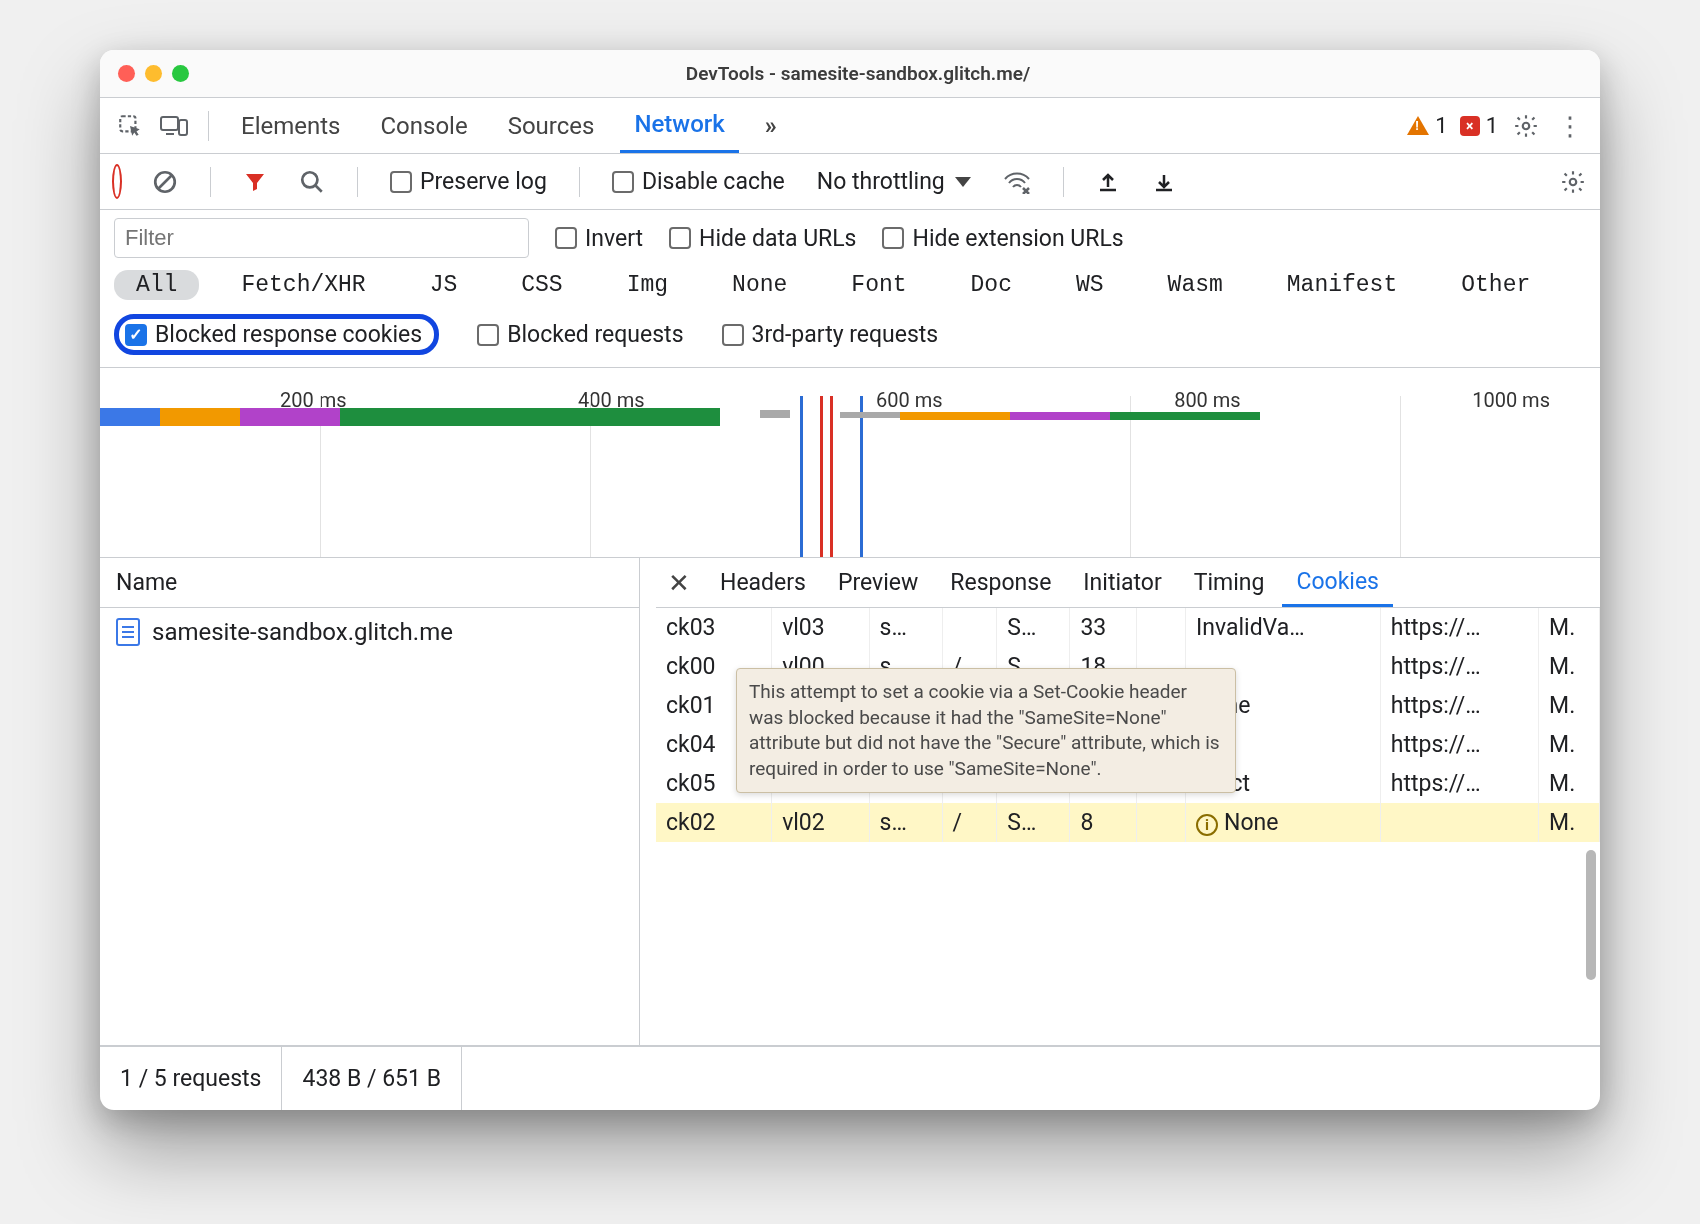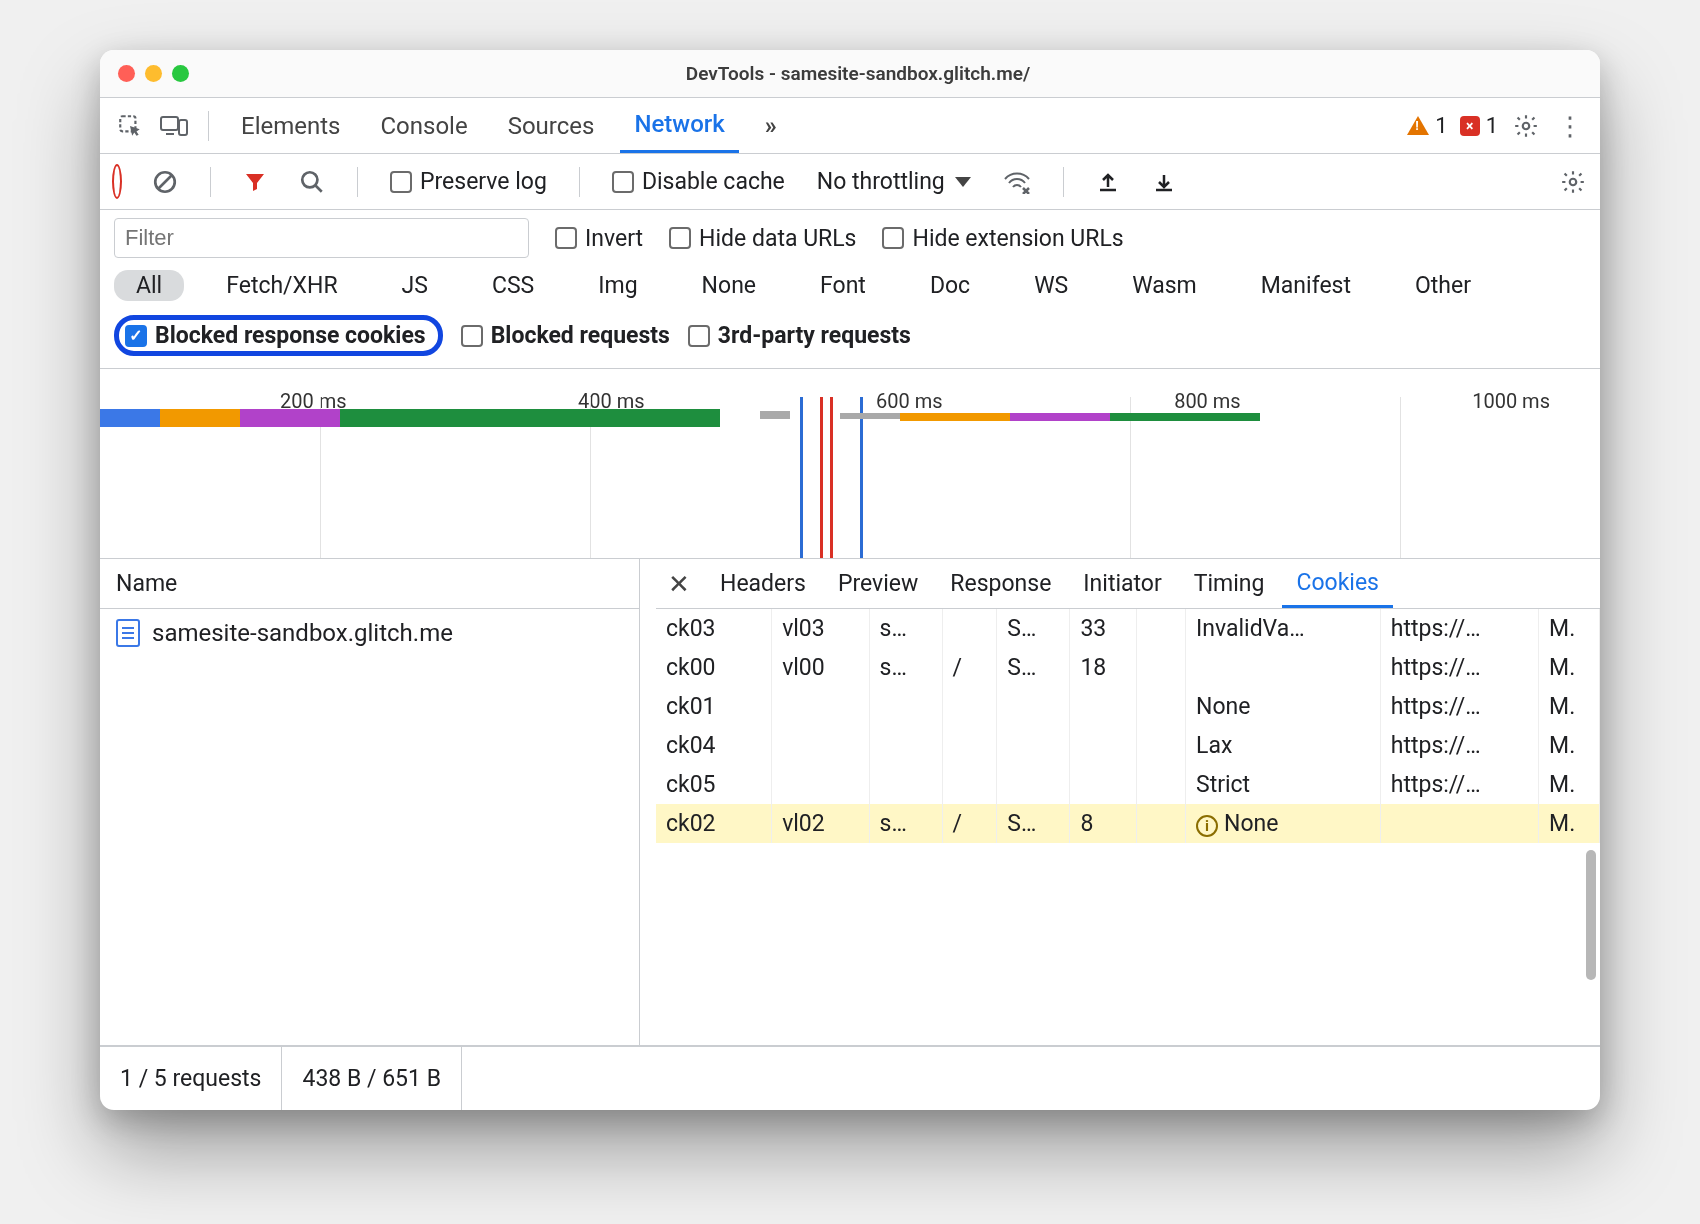--- a/index.html
+++ b/index.html
@@ -84,27 +84,26 @@
     display:flex; align-items:center; gap:26px; padding:8px 14px;
   }
   .filter-input {
     width:415px; height:40px; border:1px solid var(--border); border-radius:4px;
     padding:0 10px; font-size:22px; color:#777;
   }
   
   .filters2 {
     display:flex; align-items:center; gap:20px; padding:4px 14px 8px; font-size:23px;
   }
-  .filters2 .pill { padding:2px 22px; border-radius:14px;}
+  .filters2 .pill { padding:2px 22px; border-radius:14px;font-family:Liberation Mono, monospace;}
   .filters2 .pill.on { background:#d9dbdd;}
   
   .filters3 {
-    display:flex; align-items:center; gap:18px; padding:6px 14px 12px; font-size:23px;
+    display:flex; align-items:center; gap:38px; padding:6px 14px 12px; font-size:23px;
     border-bottom:1px solid var(--border);
-    font-weight:bold;
   }
   .callout {
     border:5px solid #1146e0; border-radius:20px; padding:2px 12px 2px 6px;
     display:flex; align-items:center; gap:10px;
   }
   
   .timeline {
     position:relative; height:190px; border-bottom:1px solid var(--border);
     overflow:hidden;
   }
@@ -442,20 +441,21 @@
                 <td>/</td>
                 <td>S…</td>
                 <td>8</td>
                 <td></td>
                 <td><span class="info-ico">i</span>None</td>
                 <td></td>
                 <td>M.</td>
               </tr>
             </tbody>
         </table>
+        <div class="tooltip">This attempt to set a cookie via a Set-Cookie header was blocked because it had the "SameSite=None" attribute but did not have the "Secure" attribute, which is required in order to use "SameSite=None".</div>
       </div>
     </div>
   </div>
 
   <div class="statusbar">
     <div class="cell">1 / 5 requests</div>
     <div class="cell">438 B / 651 B</div>
   </div>
 
   <div class="winscroll"></div>

